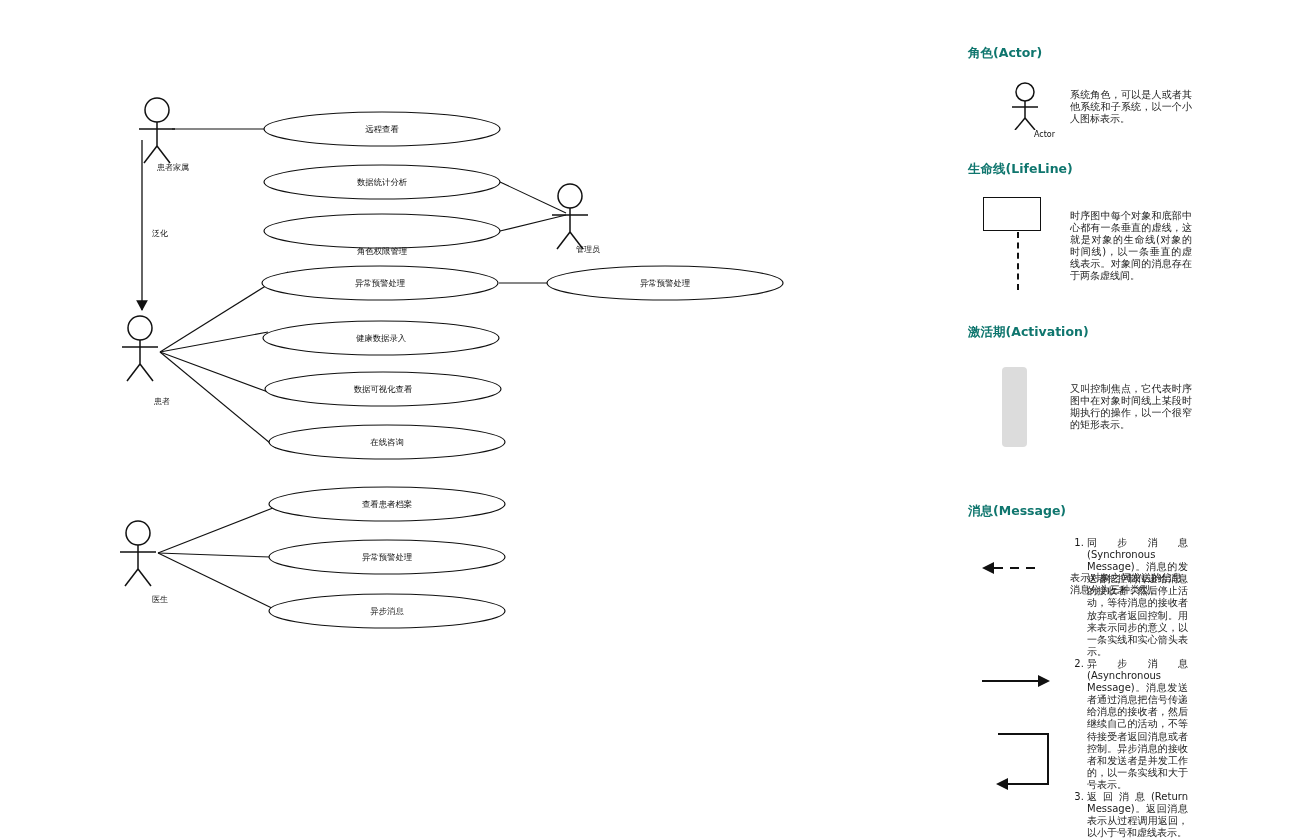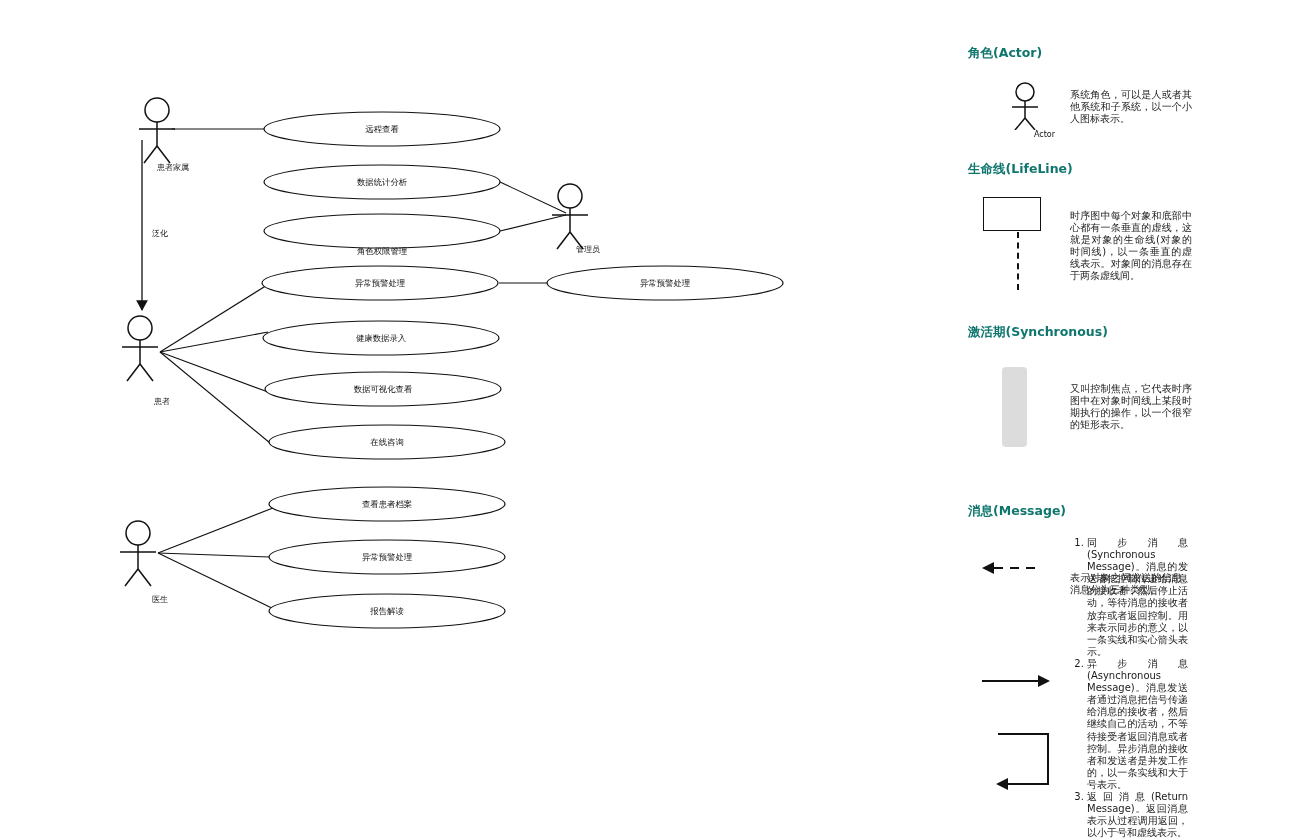--- a/index.html
+++ b/index.html
@@ -151,21 +151,21 @@
 <div class="uc-label" style="left:382px;top:129px;">远程查看</div>
 <div class="uc-label" style="left:382px;top:182px;">数据统计分析</div>
 <div class="uc-label" style="left:382px;top:231px;margin-top:20px;">角色权限管理</div>
 <div class="uc-label" style="left:380px;top:283px;">异常预警处理</div>
 <div class="uc-label" style="left:665px;top:283px;">异常预警处理</div>
 <div class="uc-label" style="left:381px;top:338px;">健康数据录入</div>
 <div class="uc-label" style="left:383px;top:389px;">数据可视化查看</div>
 <div class="uc-label" style="left:387px;top:442px;">在线咨询</div>
 <div class="uc-label" style="left:387px;top:504px;">查看患者档案</div>
 <div class="uc-label" style="left:387px;top:557px;">异常预警处理</div>
-<div class="uc-label" style="left:387px;top:611px;">报告解读</div>
+<div class="uc-label" style="left:387px;top:611px;">异步消息</div>
 
 <div id="legend">
 
   <div class="legend-section">
     <div class="legend-title" style="top:45px;">角色(Actor)</div>
     <svg class="legend-fig" style="left:40px;top:80px;" width="60" height="50">
       <circle cx="30" cy="12" r="9" fill="#fff" stroke="#111" stroke-width="1.5"></circle>
       <line x1="30" y1="21" x2="30" y2="38" stroke="#111" stroke-width="1.5"></line>
       <line x1="17" y1="27" x2="43" y2="27" stroke="#111" stroke-width="1.5"></line>
       <line x1="30" y1="38" x2="20" y2="50" stroke="#111" stroke-width="1.5"></line>
@@ -176,21 +176,21 @@
   </div>
 
   <div class="legend-section">
     <div class="legend-title" style="top:161px;">生命线(LifeLine)</div>
     <div class="lifeline-box" style="left:28px;top:197px;width:56px;height:32px;"></div>
     <div class="lifeline-dash" style="left:62px;top:232px;height:58px;"></div>
     <div class="legend-desc" style="left:115px;top:210px;">时序图中每个对象和底部中心都有一条垂直的虚线，这就是对象的生命线(对象的时间线)，以一条垂直的虚线表示。对象间的消息存在于两条虚线间。</div>
   </div>
 
   <div class="legend-section">
-    <div class="legend-title" style="top:324px;">激活期(Synchronous)</div>
+    <div class="legend-title" style="top:324px;">激活期(Activation)</div>
     <div class="activation-box" style="left:47px;top:367px;width:25px;height:80px;"></div>
     <div class="legend-desc" style="left:115px;top:383px;">又叫控制焦点，它代表时序图中在对象时间线上某段时期执行的操作，以一个很窄的矩形表示。</div>
   </div>
 
   <div class="legend-section">
     <div class="legend-title" style="top:503px;">消息(Message)</div>
 
     <svg class="legend-fig" style="left:25px;top:560px;" width="65" height="16">
       <line x1="14" y1="8" x2="62" y2="8" stroke="#111" stroke-width="2" stroke-dasharray="9,7"></line>
       <path d="M14,2 L2,8 L14,14 z" fill="#111"></path>

